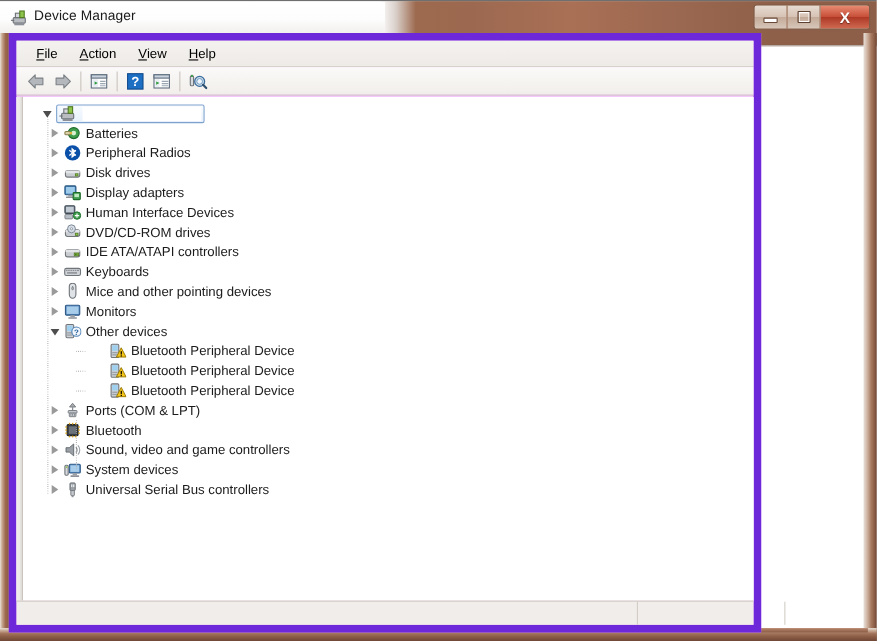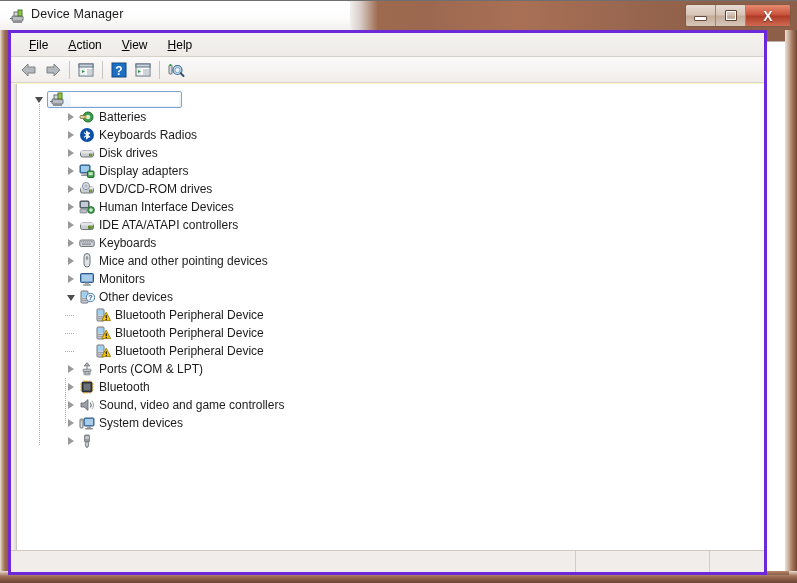--- a/index.html
+++ b/index.html
@@ -135,23 +135,23 @@
   }
   #frame-bottom-inner{
     position:absolute; left:8px; bottom:8px; width:781px; height:4px;
     background: linear-gradient(to bottom,#b8866c,#8a5c45);
   }
 
   
   #client {
     position: absolute;
     left: 8px; top: 30px;
-    width: 759px; height: 545px;
-    background: #fef9c3;
-    border: 3px solid #6d28d9;
+    width: 684px; height: 545px;
+    background: #f0abfc;
+    border: 7px solid #6d28d9;
     box-sizing: border-box;
   }
 
   
   #menubar {
     position: absolute;
     left: 0; top: 0;
     width: 100%; height: 24px;
     background: linear-gradient(to bottom, #f4f2ef 0%, #eeebe7 100%);
     border-bottom: 1px solid #d6d1cb;
@@ -239,21 +239,21 @@
     display: flex; align-items: center; justify-content: center;
   }
   .trow .tlabel {
     font-size: 12px;
     line-height: 16px;
     color: #1b1b1b;
   }
 
   
   .lvl0 { padding-left: 14px; }
-  .lvl1 { padding-left: 46px; }
+  .lvl1 { padding-left: 21px; }
   .lvl2 { padding-left: 62px; }
 
   .root-sel {
     display: inline-flex;
     align-items: center;
     height: 17px;
     border: 1px solid #7da2ce;
     border-radius: 2px;
     background: linear-gradient(to bottom,#f7fbff,#e8f1fb);
     padding: 0 2px 0 1px;
@@ -482,21 +482,21 @@
                 <span class="twist-collapsed"></span>
               </span>
               <span class="ticon">
                 <svg width="16" height="16" viewBox="0 0 16 16">
                   <circle cx="8" cy="8" r="7" fill="#0a4fa8"></circle>
                   <path d="M7 3.2 L11 6.4 L7 9.6 L7 3.2 M7 12.8 L11 9.6 L7 6.4 L7 12.8" fill="#ffffff"></path>
                   <line x1="5" y1="5.6" x2="11" y2="10.4" stroke="#ffffff" stroke-width="1.1"></line>
                   <line x1="5" y1="10.4" x2="11" y2="5.6" stroke="#ffffff" stroke-width="1.1"></line>
                 </svg>
               </span>
-              <span class="tlabel">Keyboards Radios</span>
+              <span class="tlabel">Peripheral Radios</span>
             </div>
             <div class="trow lvl1">
               <span class="twist">
                 <span class="twist-collapsed"></span>
               </span>
               <span class="ticon">
                 <svg width="16" height="16" viewBox="0 0 16 16">
                   <rect x="1.5" y="6" width="13" height="6" rx="2" fill="#c9ccd0" stroke="#70757a"></rect>
                   <rect x="1.5" y="6" width="13" height="2.4" rx="1" fill="#e3e5e8"></rect>
                   <rect x="10.5" y="9" width="2.4" height="2" fill="#8ec44a" stroke="#4f7a23" stroke-width="0.7"></rect>
@@ -519,43 +519,43 @@
                 </svg>
               </span>
               <span class="tlabel">Display adapters</span>
             </div>
             <div class="trow lvl1">
               <span class="twist">
                 <span class="twist-collapsed"></span>
               </span>
               <span class="ticon">
                 <svg width="16" height="16" viewBox="0 0 16 16">
+                  <rect x="1" y="2" width="9" height="7" rx="1" fill="#6f7b86" stroke="#3f4a54"></rect>
+                  <rect x="2" y="3" width="7" height="5" fill="#c3ccd4"></rect>
+                  <circle cx="12" cy="11" r="3.4" fill="#3f9e4c" stroke="#1f6c2c" stroke-width="0.8"></circle>
+                  <path d="M10 11 L14 11 M12 9 L12 13" stroke="#ffffff" stroke-width="1"></path>
+                  <rect x="1" y="10" width="7" height="4" rx="0.8" fill="#b7bec5" stroke="#6e7378" stroke-width="0.7"></rect>
+                </svg>
+              </span>
+              <span class="tlabel">Human Interface Devices</span>
+            </div>
+            <div class="trow lvl1">
+              <span class="twist">
+                <span class="twist-collapsed"></span>
+              </span>
+              <span class="ticon">
+                <svg width="16" height="16" viewBox="0 0 16 16">
                   <rect x="1.5" y="6" width="13" height="6" rx="2" fill="#c9ccd0" stroke="#70757a"></rect>
                   <rect x="1.5" y="6" width="13" height="2.4" rx="1" fill="#e3e5e8"></rect>
                   <circle cx="7" cy="5" r="3.6" fill="#d6dde6" stroke="#6f7d8c" stroke-width="0.8"></circle>
                   <circle cx="7" cy="5" r="1" fill="#ffffff" stroke="#6f7d8c" stroke-width="0.6"></circle>
                   <rect x="10.5" y="9" width="2.4" height="2" fill="#8ec44a" stroke="#4f7a23" stroke-width="0.7"></rect>
                 </svg>
               </span>
               <span class="tlabel">DVD/CD-ROM drives</span>
-            </div>
-            <div class="trow lvl1">
-              <span class="twist">
-                <span class="twist-collapsed"></span>
-              </span>
-              <span class="ticon">
-                <svg width="16" height="16" viewBox="0 0 16 16">
-                  <rect x="1" y="2" width="9" height="7" rx="1" fill="#6f7b86" stroke="#3f4a54"></rect>
-                  <rect x="2" y="3" width="7" height="5" fill="#c3ccd4"></rect>
-                  <circle cx="12" cy="11" r="3.4" fill="#3f9e4c" stroke="#1f6c2c" stroke-width="0.8"></circle>
-                  <path d="M10 11 L14 11 M12 9 L12 13" stroke="#ffffff" stroke-width="1"></path>
-                  <rect x="1" y="10" width="7" height="4" rx="0.8" fill="#b7bec5" stroke="#6e7378" stroke-width="0.7"></rect>
-                </svg>
-              </span>
-              <span class="tlabel">Human Interface Devices</span>
             </div>
             <div class="trow lvl1">
               <span class="twist">
                 <span class="twist-collapsed"></span>
               </span>
               <span class="ticon">
                 <svg width="16" height="16" viewBox="0 0 16 16">
                   <rect x="1.5" y="6" width="13" height="6.5" rx="2" fill="#c9ccd0" stroke="#70757a"></rect>
                   <rect x="1.5" y="6" width="13" height="2.4" rx="1" fill="#e3e5e8"></rect>
                   <rect x="9.5" y="9" width="4" height="2.6" fill="#8ec44a" stroke="#4f7a23" stroke-width="0.7"></rect>
@@ -752,20 +752,21 @@
               </span>
               <span class="ticon">
                 <svg width="16" height="16" viewBox="0 0 16 16">
                   <rect x="5.6" y="2" width="4.8" height="7" rx="0.8" fill="#9aa0a6" stroke="#5f6469" stroke-width="0.8"></rect>
                   <rect x="6.6" y="3.4" width="1.2" height="2.4" fill="#e6e8ea"></rect>
                   <rect x="8.4" y="3.4" width="1.2" height="2.4" fill="#e6e8ea"></rect>
                   <rect x="6.4" y="9" width="3.2" height="4.6" rx="0.6" fill="#c6cad0" stroke="#6e7378" stroke-width="0.8"></rect>
                   <rect x="7.2" y="13.6" width="1.6" height="1.4" fill="#8d9197"></rect>
                 </svg>
               </span>
+              <span class="tlabel">Universal Serial Bus controllers</span>
             </div>
             <div class="dotline-v" style="top: 14px; bottom: 4px;"></div>
             <div style="position: absolute; left: 48px; width: 1px; background-image: linear-gradient(rgb(169, 169, 169) 1px, transparent 1px); background-size: 1px 2px; top: 288px; height: 45px;"></div>
           </div>
       </div>
     </div>
 
     <div id="statusbar">
       <div class="status-pane" id="status-pane-1"></div>
       <div class="status-pane" id="status-pane-2"></div>

